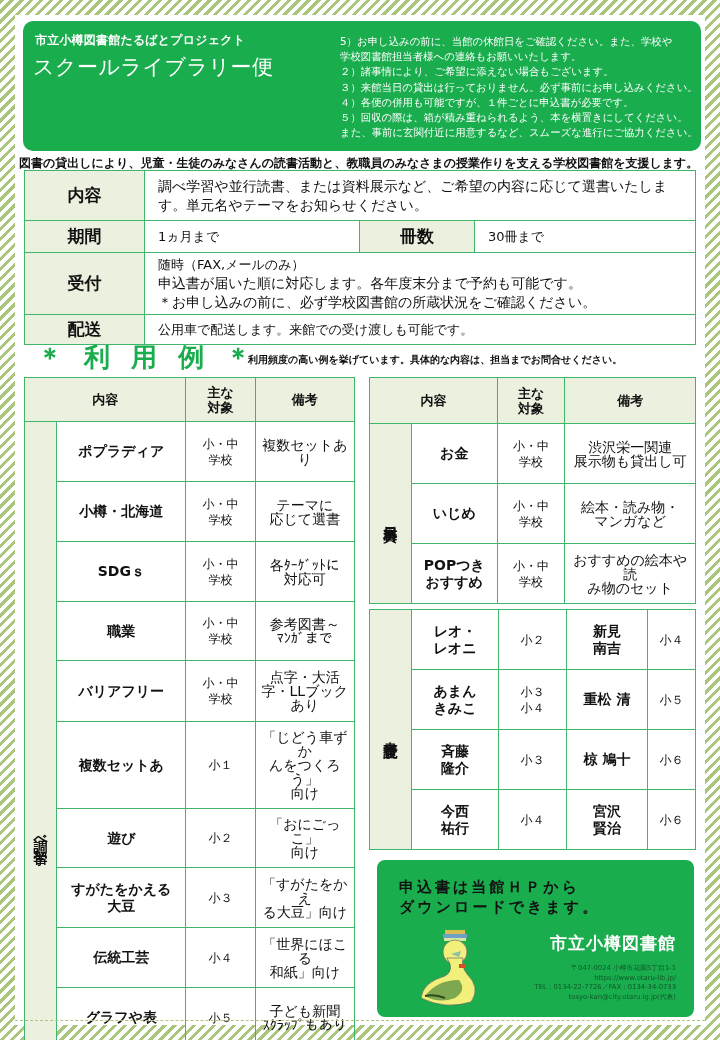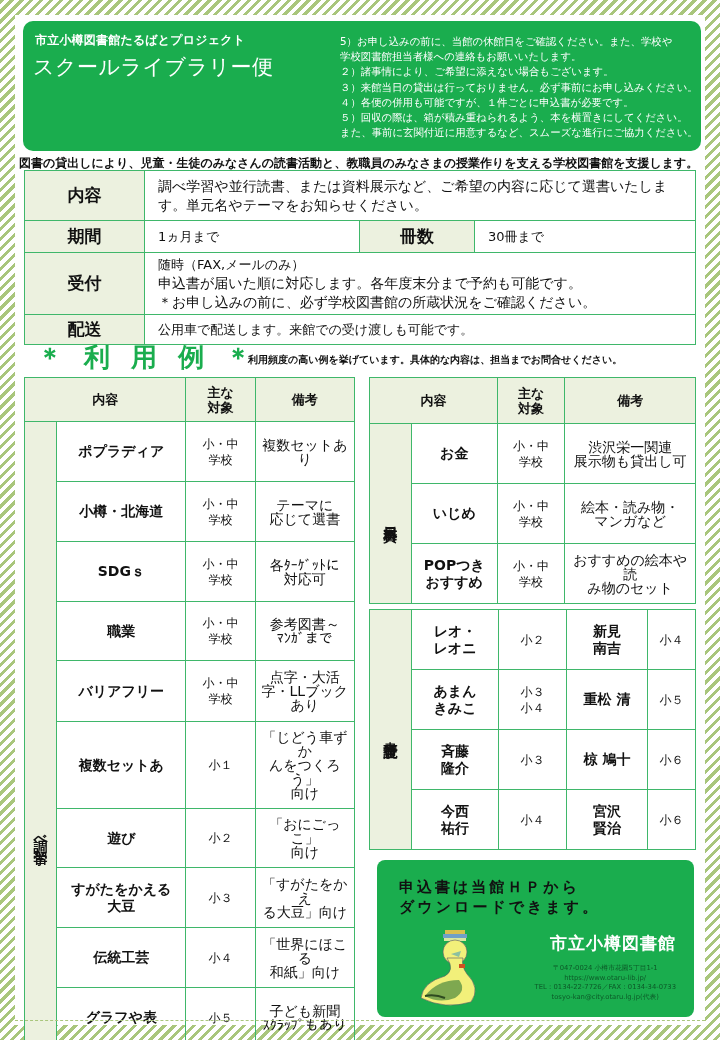--- a/index.html
+++ b/index.html
@@ -51,21 +51,21 @@
 
   .vt { display: inline-block; writing-mode: vertical-rl; text-orientation: upright; letter-spacing: -1px; }
 
   
   .dashline { position: absolute; left: 0; top: 1005px; width: 690px; border-top: 1px dashed #a9c67c; }
 
   
   .dl { position: absolute; left: 362px; top: 845px; width: 317px; height: 157px; background: #1aad4e; border-radius: 8px; }
   .dl .msg { position: absolute; left: 22px; top: 17px; font-size: 15px; font-weight: bold; color: #111; letter-spacing: 3px; line-height: 20px; }
   .dl .lib { position: absolute; right: 18px; top: 72px; font-size: 17px; font-weight: bold; color: #fff; letter-spacing: 1px; }
-  .dl .addr { position: absolute; right: 18px; top: 104px; font-size: 6.8px; color: #0c5a28; text-align: center; line-height: 9.6px; white-space: nowrap; }
+  .dl .addr { position: absolute; right: 18px; top: 104px; font-size: 6.8px; color: #0c5a28; text-align: right; line-height: 9.6px; white-space: nowrap; }
   .dl .mascot { position: absolute; left: 38px; top: 68px; width: 70px; height: 82px; }
 </style>
 </head>
 <body>
 
 <div class="sheet">
 
   <div class="hero">
     <div class="proj">市立小樽図書館たるばとプロジェクト</div>
     <div class="sub">スクールライブラリー便</div>

